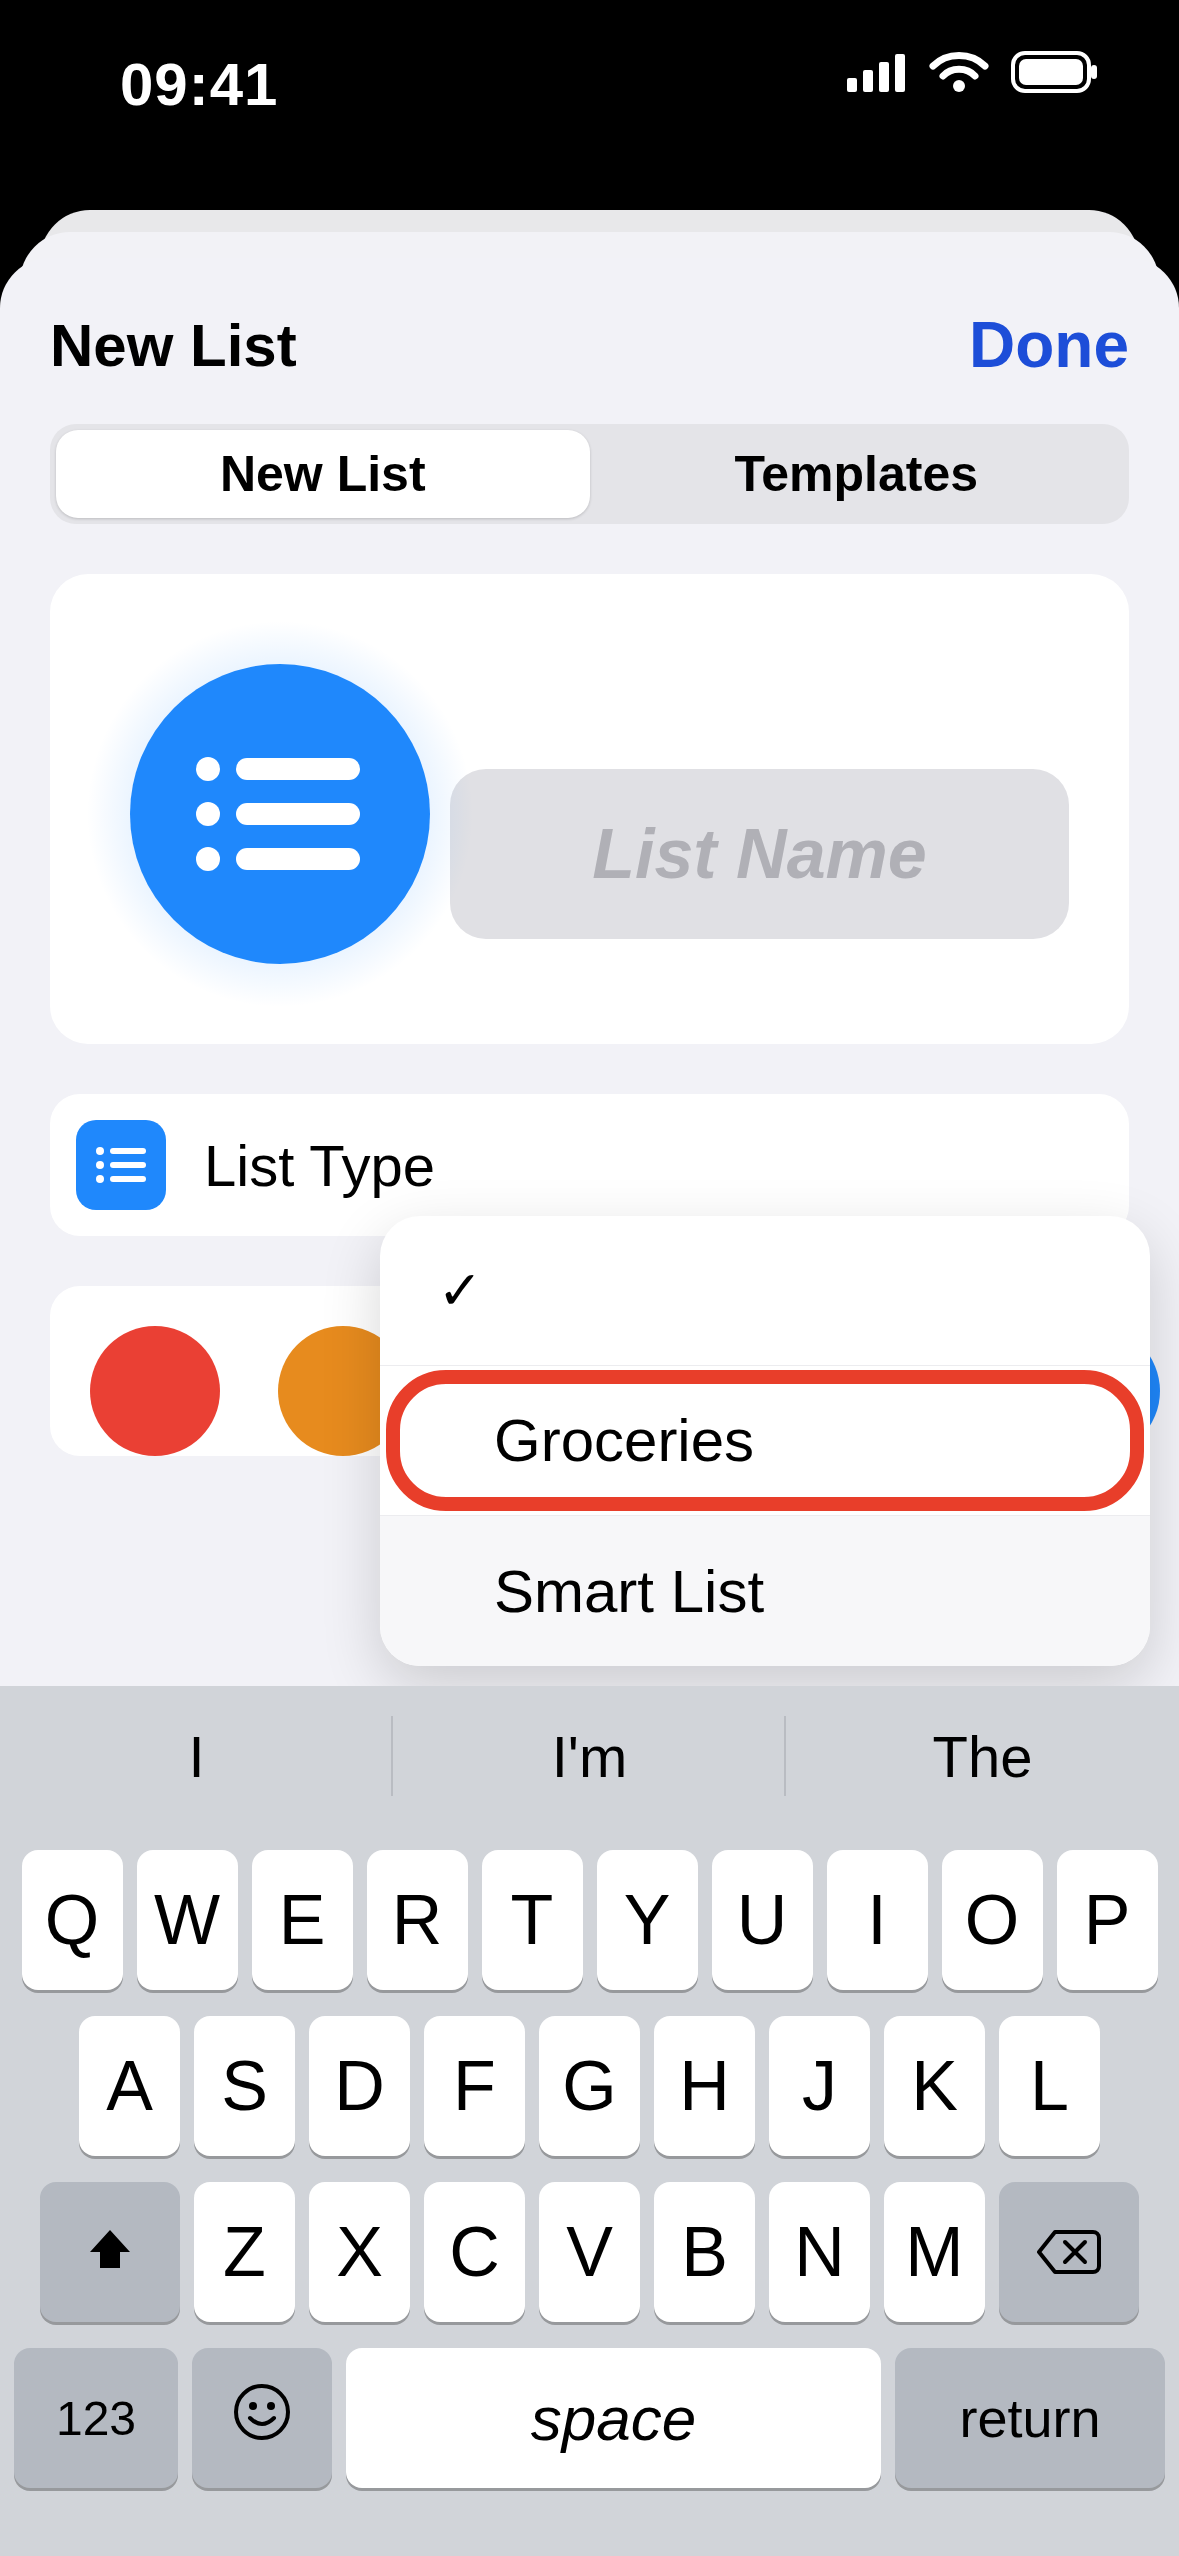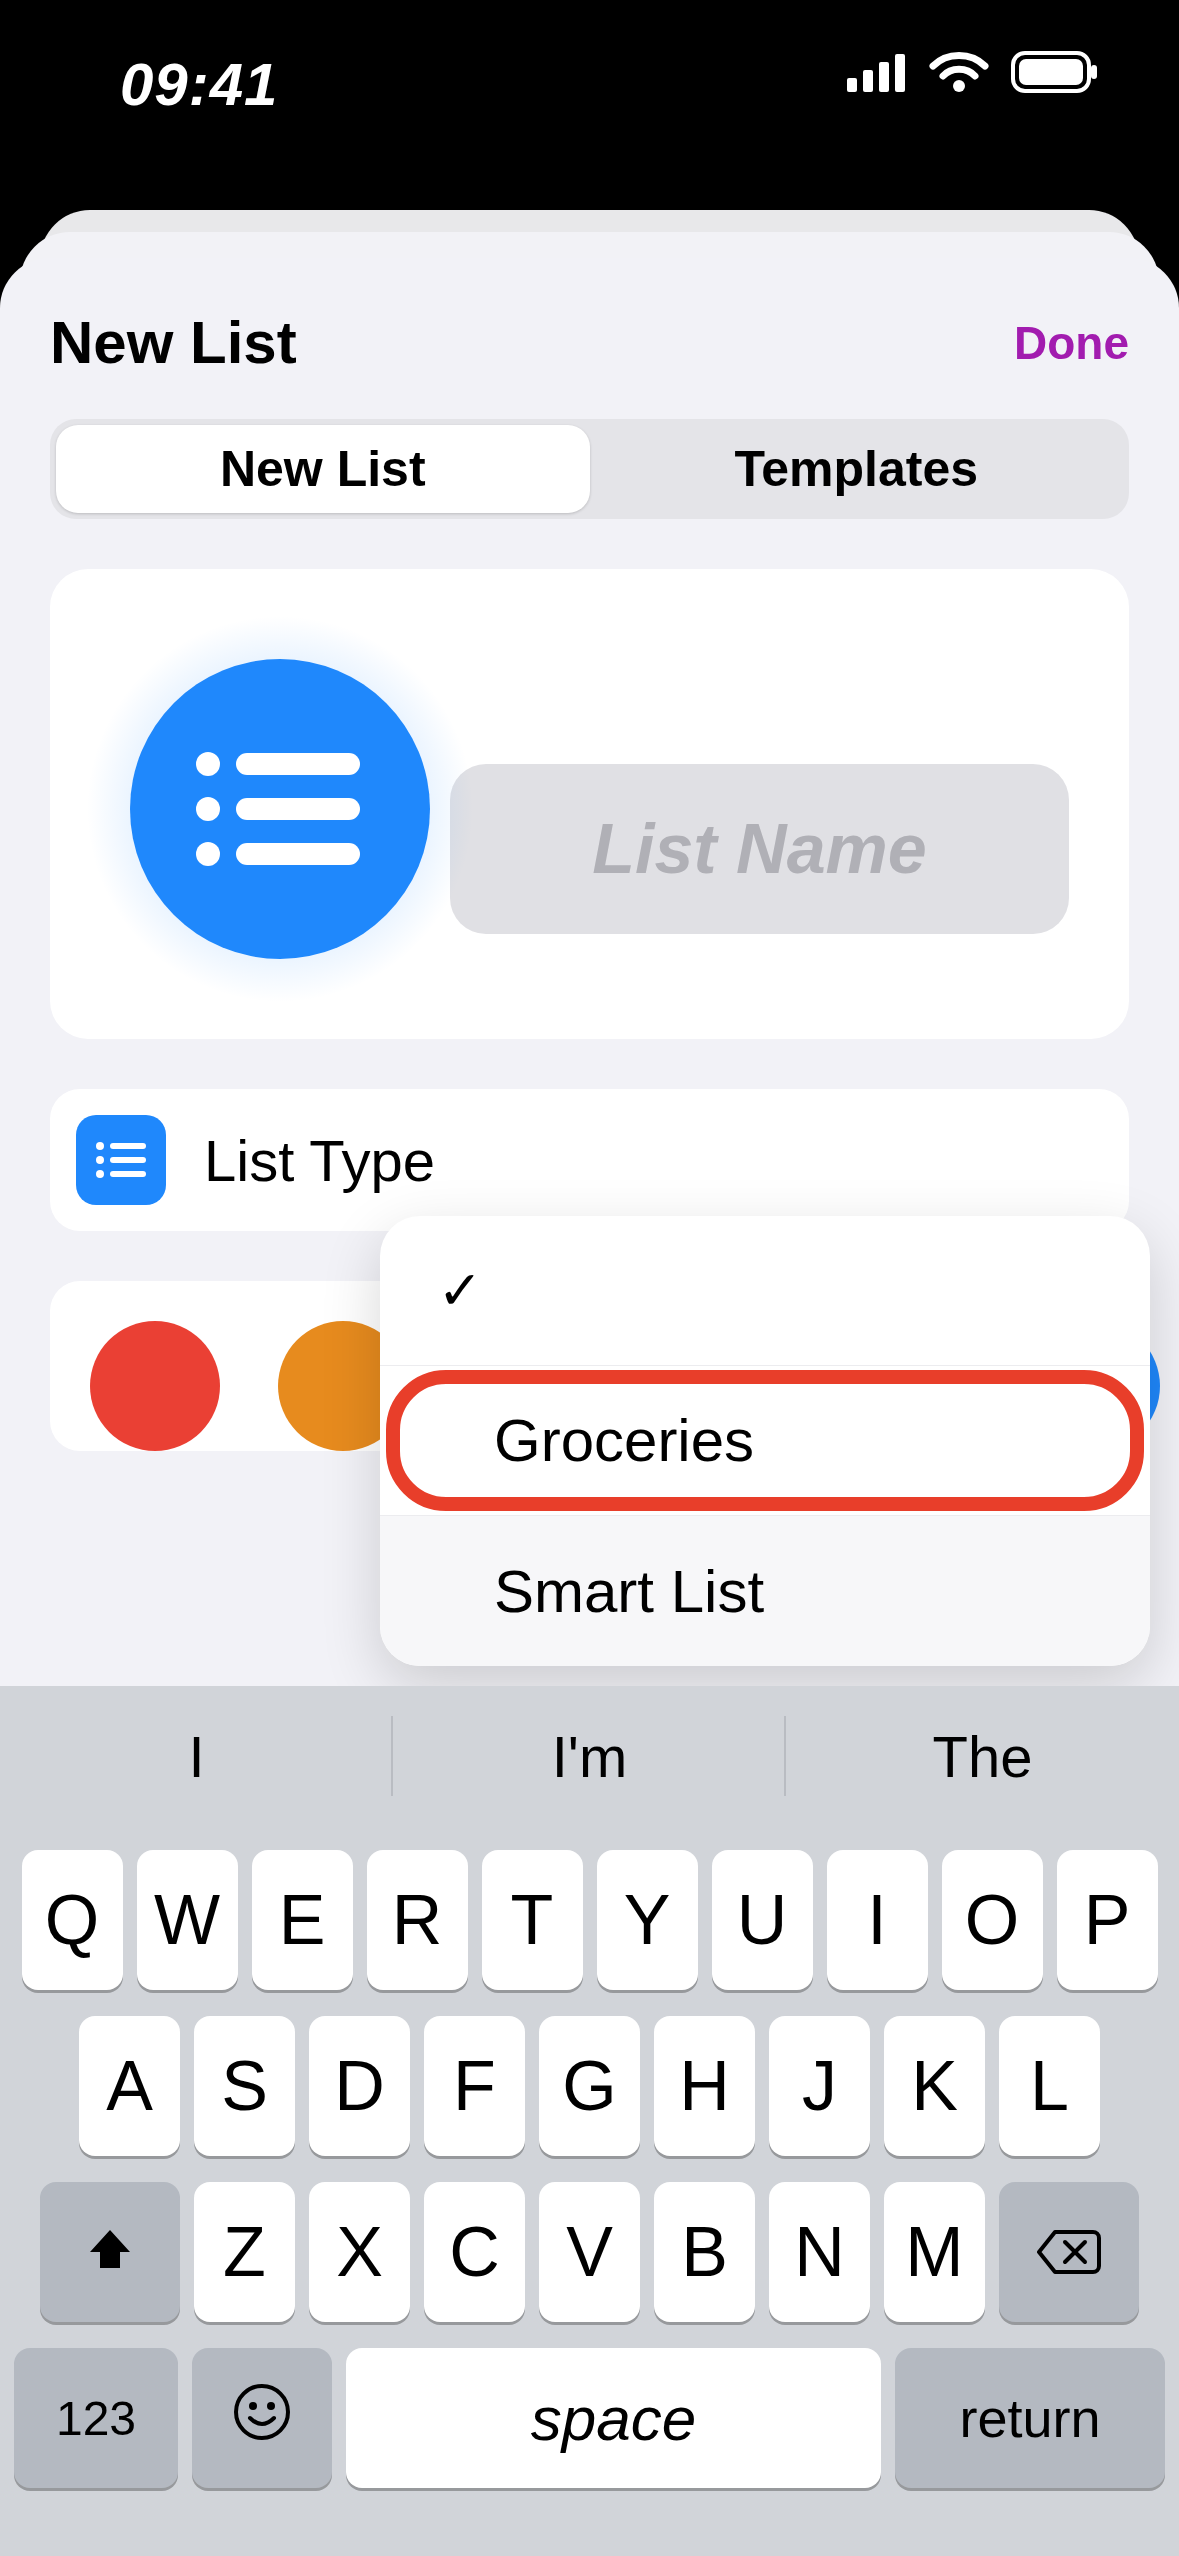--- a/index.html
+++ b/index.html
@@ -1,34 +1,34 @@
 <!DOCTYPE html>
 <html><head>
 <meta charset="utf-8">
 <style>
   * { box-sizing: border-box; margin: 0; padding: 0; font-family: -apple-system, "SF Pro Text", "Helvetica Neue", Helvetica, Arial, sans-serif; -webkit-font-smoothing: antialiased; }
   html, body { width: 1179px; height: 2556px; background: #000; overflow: hidden; }
 
   
-  .status-bar { height: 210px; background: #000; color: #fff; display: flex; align-items: flex-start; justify-content: space-between; padding: 50px 60px 11px 60px; font-style: italic; }
+  .status-bar { height: 210px; background: #000; color: #fff; display: flex; align-items: flex-start; justify-content: space-between; padding: 50px 60px 11px 60px; }
   .status-time { font-size: 60px; font-weight: 600; letter-spacing: 1px; padding-left: 60px; }
   .status-right { display: flex; align-items: center; gap: 22px; padding-right: 20px; }
   .status-right svg { display: block; }
 
   
   .stack { position: relative; height: calc(2556px - 210px); }
   .sheet-back1 { position: absolute; top: 0; left: 40px; right: 40px; height: 100%; background: #e8e8ea; border-radius: 50px 50px 0 0; }
   .sheet-back2 { position: absolute; top: 22px; left: 20px; right: 20px; height: 100%; background: #f2f2f6; border-radius: 50px 50px 0 0; }
   .sheet { position: absolute; top: 48px; left: 0; right: 0; height: 100%; background: #f2f2f7; border-radius: 50px 50px 0 0; overflow: hidden; }
 
   
   .nav { display: flex; align-items: center; justify-content: space-between; padding: 50px 50px 42px 50px; }
   .nav-cancel { color: #007aff; font-size: 60px; font-weight: 400; }
   .nav-title  { color: #000; font-size: 60px; font-weight: 600; }
-  .nav-done   { color: #a21caf; font-size: 46px; font-weight: 600; }
+  .nav-done   { color: #1d4ed8; font-size: 64px; font-weight: 600; }
 
   
   .seg { margin: 0 50px; height: 100px; background: #e4e4e8; border-radius: 26px; padding: 6px; display: flex; }
   .seg-item { flex:1; display:flex; align-items:center; justify-content:center; border-radius:22px; font-size:50px; font-weight:600; color:#000; }
   .seg-item.selected { background:#fff; box-shadow: 0 1px 3px rgba(0,0,0,0.18); }
 
   
   .card { margin: 50px 50px 0 50px; background:#fff; border-radius:38px; overflow:visible; }
   .card-inner { padding: 70px 60px 60px 60px; display:flex; align-items:center; }
   .big-icon-wrap { position:relative; padding:20px; }

